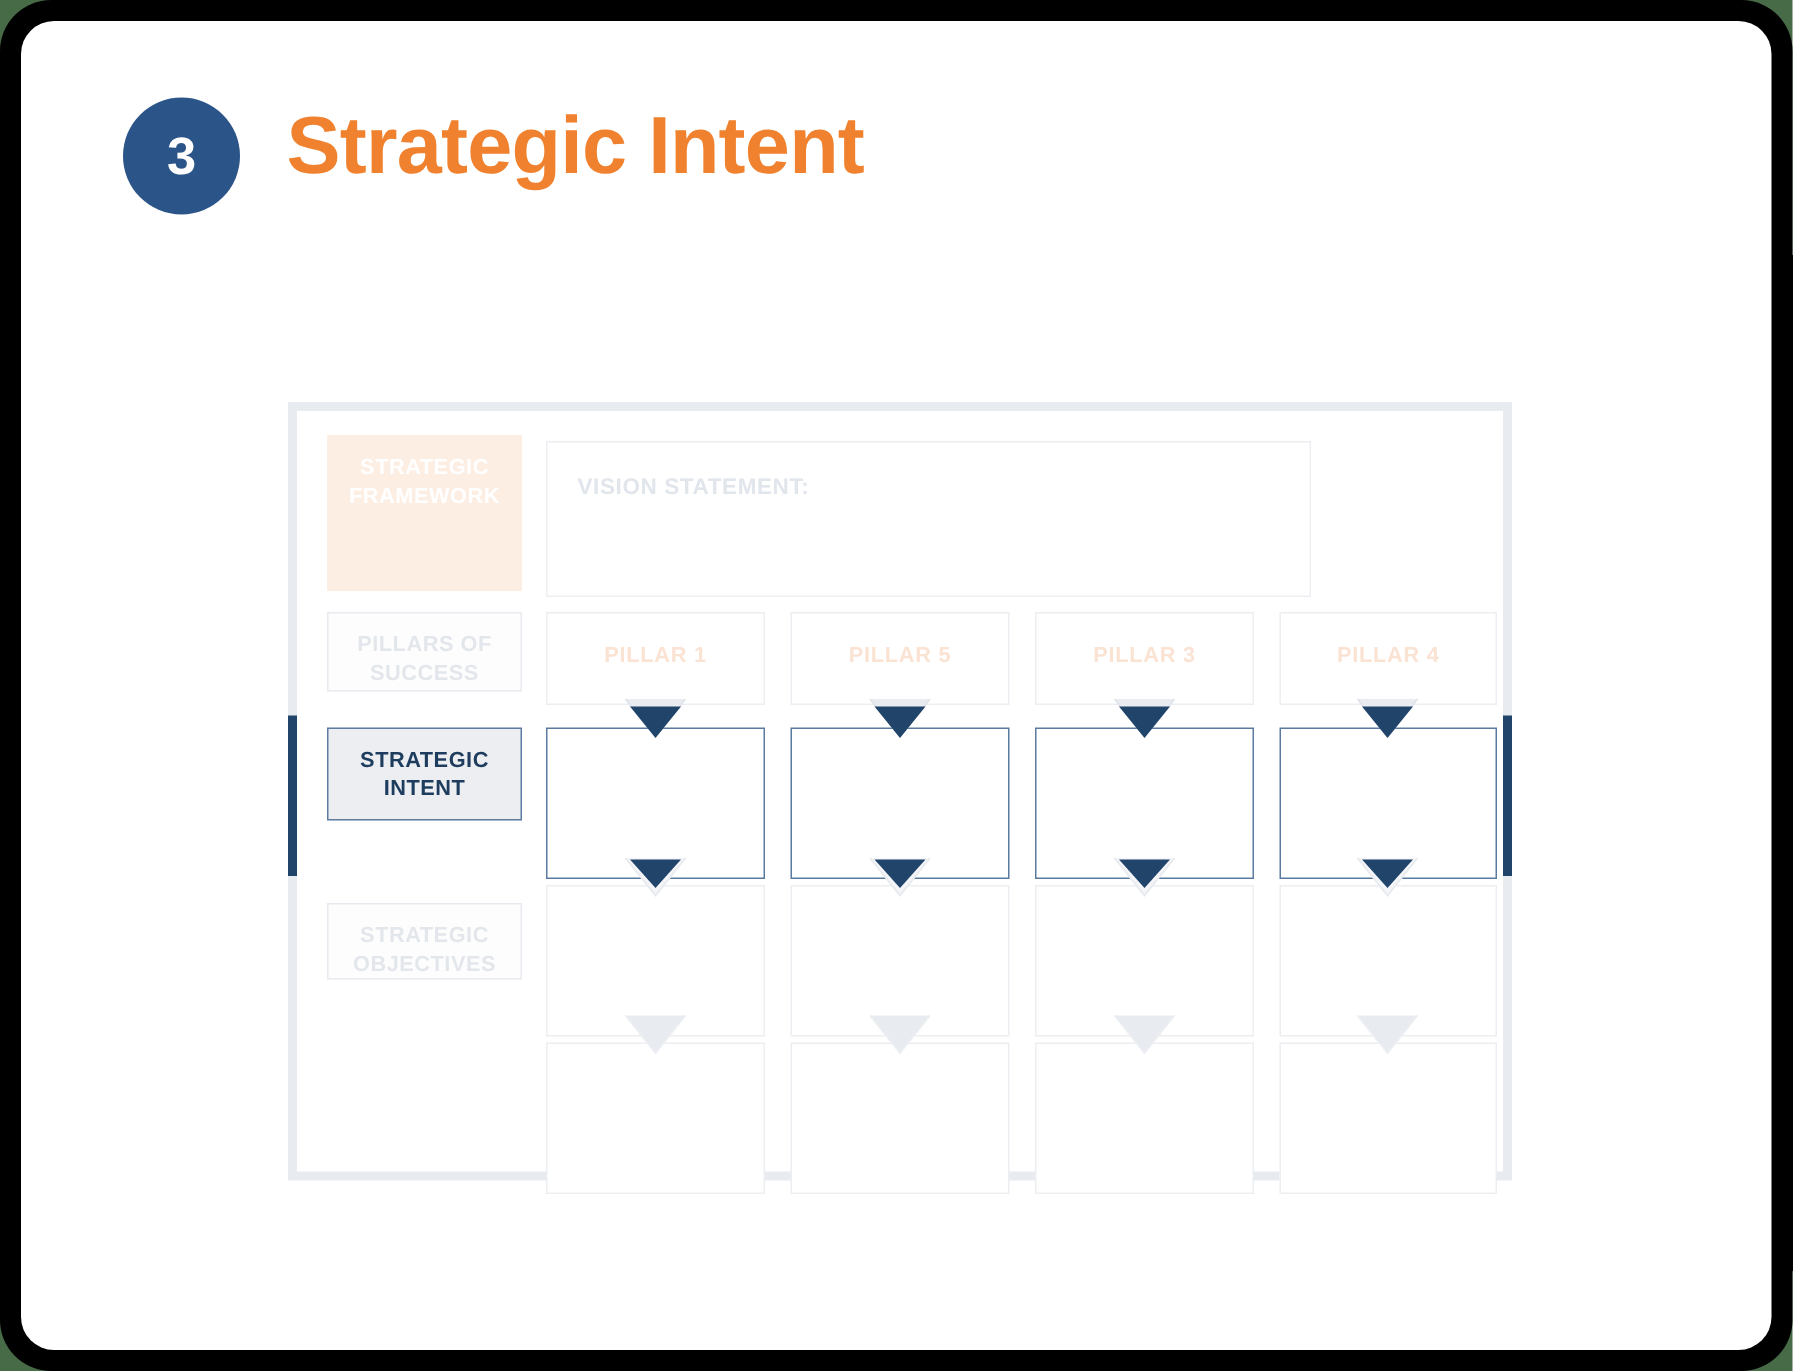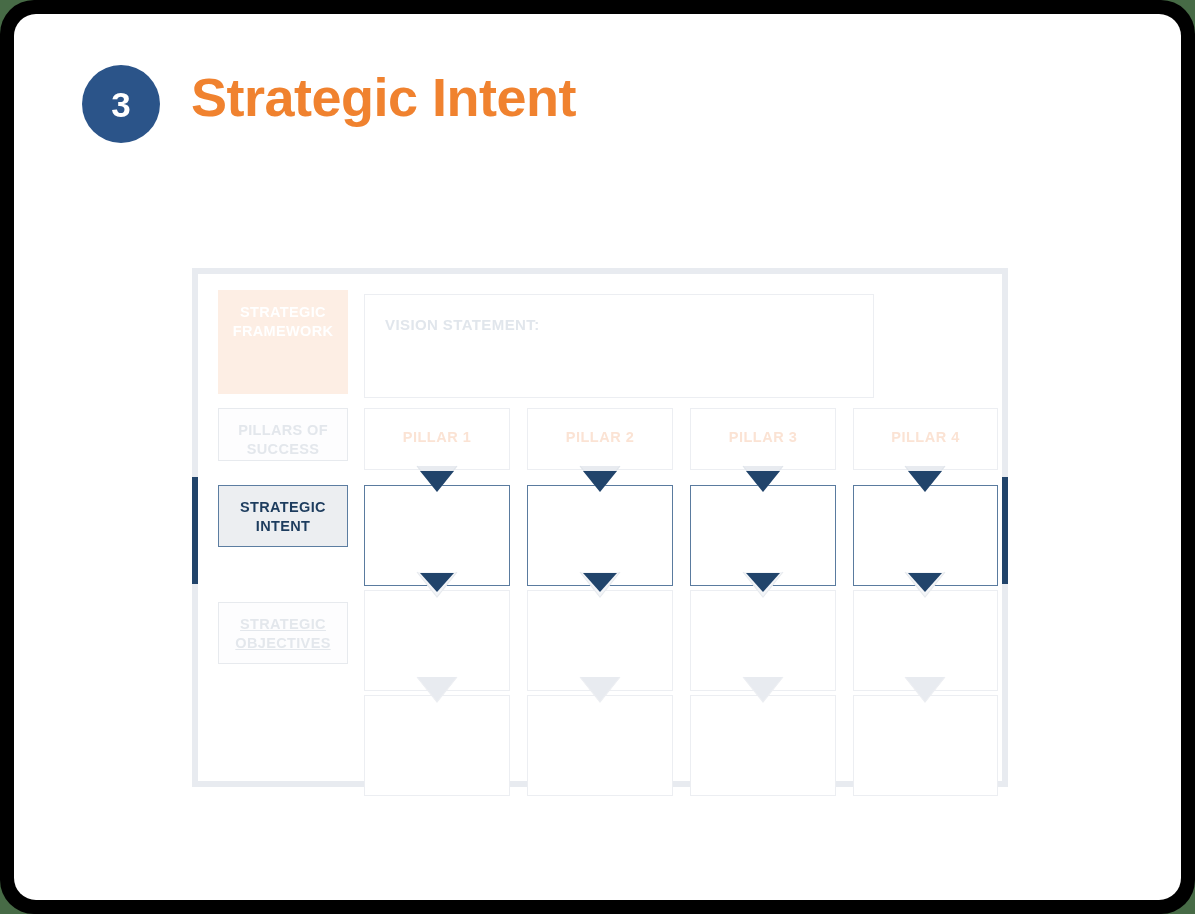--- a/index.html
+++ b/index.html
@@ -191,34 +191,34 @@
         </div>
 
         <div class="row-label" style="top:134px; height:53px;">
           <span>PILLARS OF SUCCESS</span>
         </div>
 
         <div class="row-label active" style="top:211px; height:62px;">
           <span>STRATEGIC INTENT</span>
         </div>
 
-        <div class="row-label" style="top:328px; height:62px;text-decoration:underline;">
+        <div class="row-label" style="top:328px; height:51px;">
           <span>STRATEGIC OBJECTIVES</span>
         </div>
 
 
         <div class="cell vision" style="left:166px; top:20px; width:510px; height:104px;">
           <span>VISION STATEMENT:</span>
         </div>
 
         <div class="cell pillar" style="left:166px; top:134px; width:146px; height:62px;">
           <span>PILLAR 1</span>
         </div>
         <div class="cell pillar" style="left:329px; top:134px; width:146px; height:62px;">
-          <span>PILLAR 2</span>
+          <span>PILLAR 5</span>
         </div>
         <div class="cell pillar" style="left:492px; top:134px; width:146px; height:62px;">
           <span>PILLAR 3</span>
         </div>
         <div class="cell pillar" style="left:655px; top:134px; width:145px; height:62px;">
           <span>PILLAR 4</span>
         </div>
 
         <div class="cell active-cell" style="left:166px; top:211px; width:146px; height:101px;">
           <span></span>

